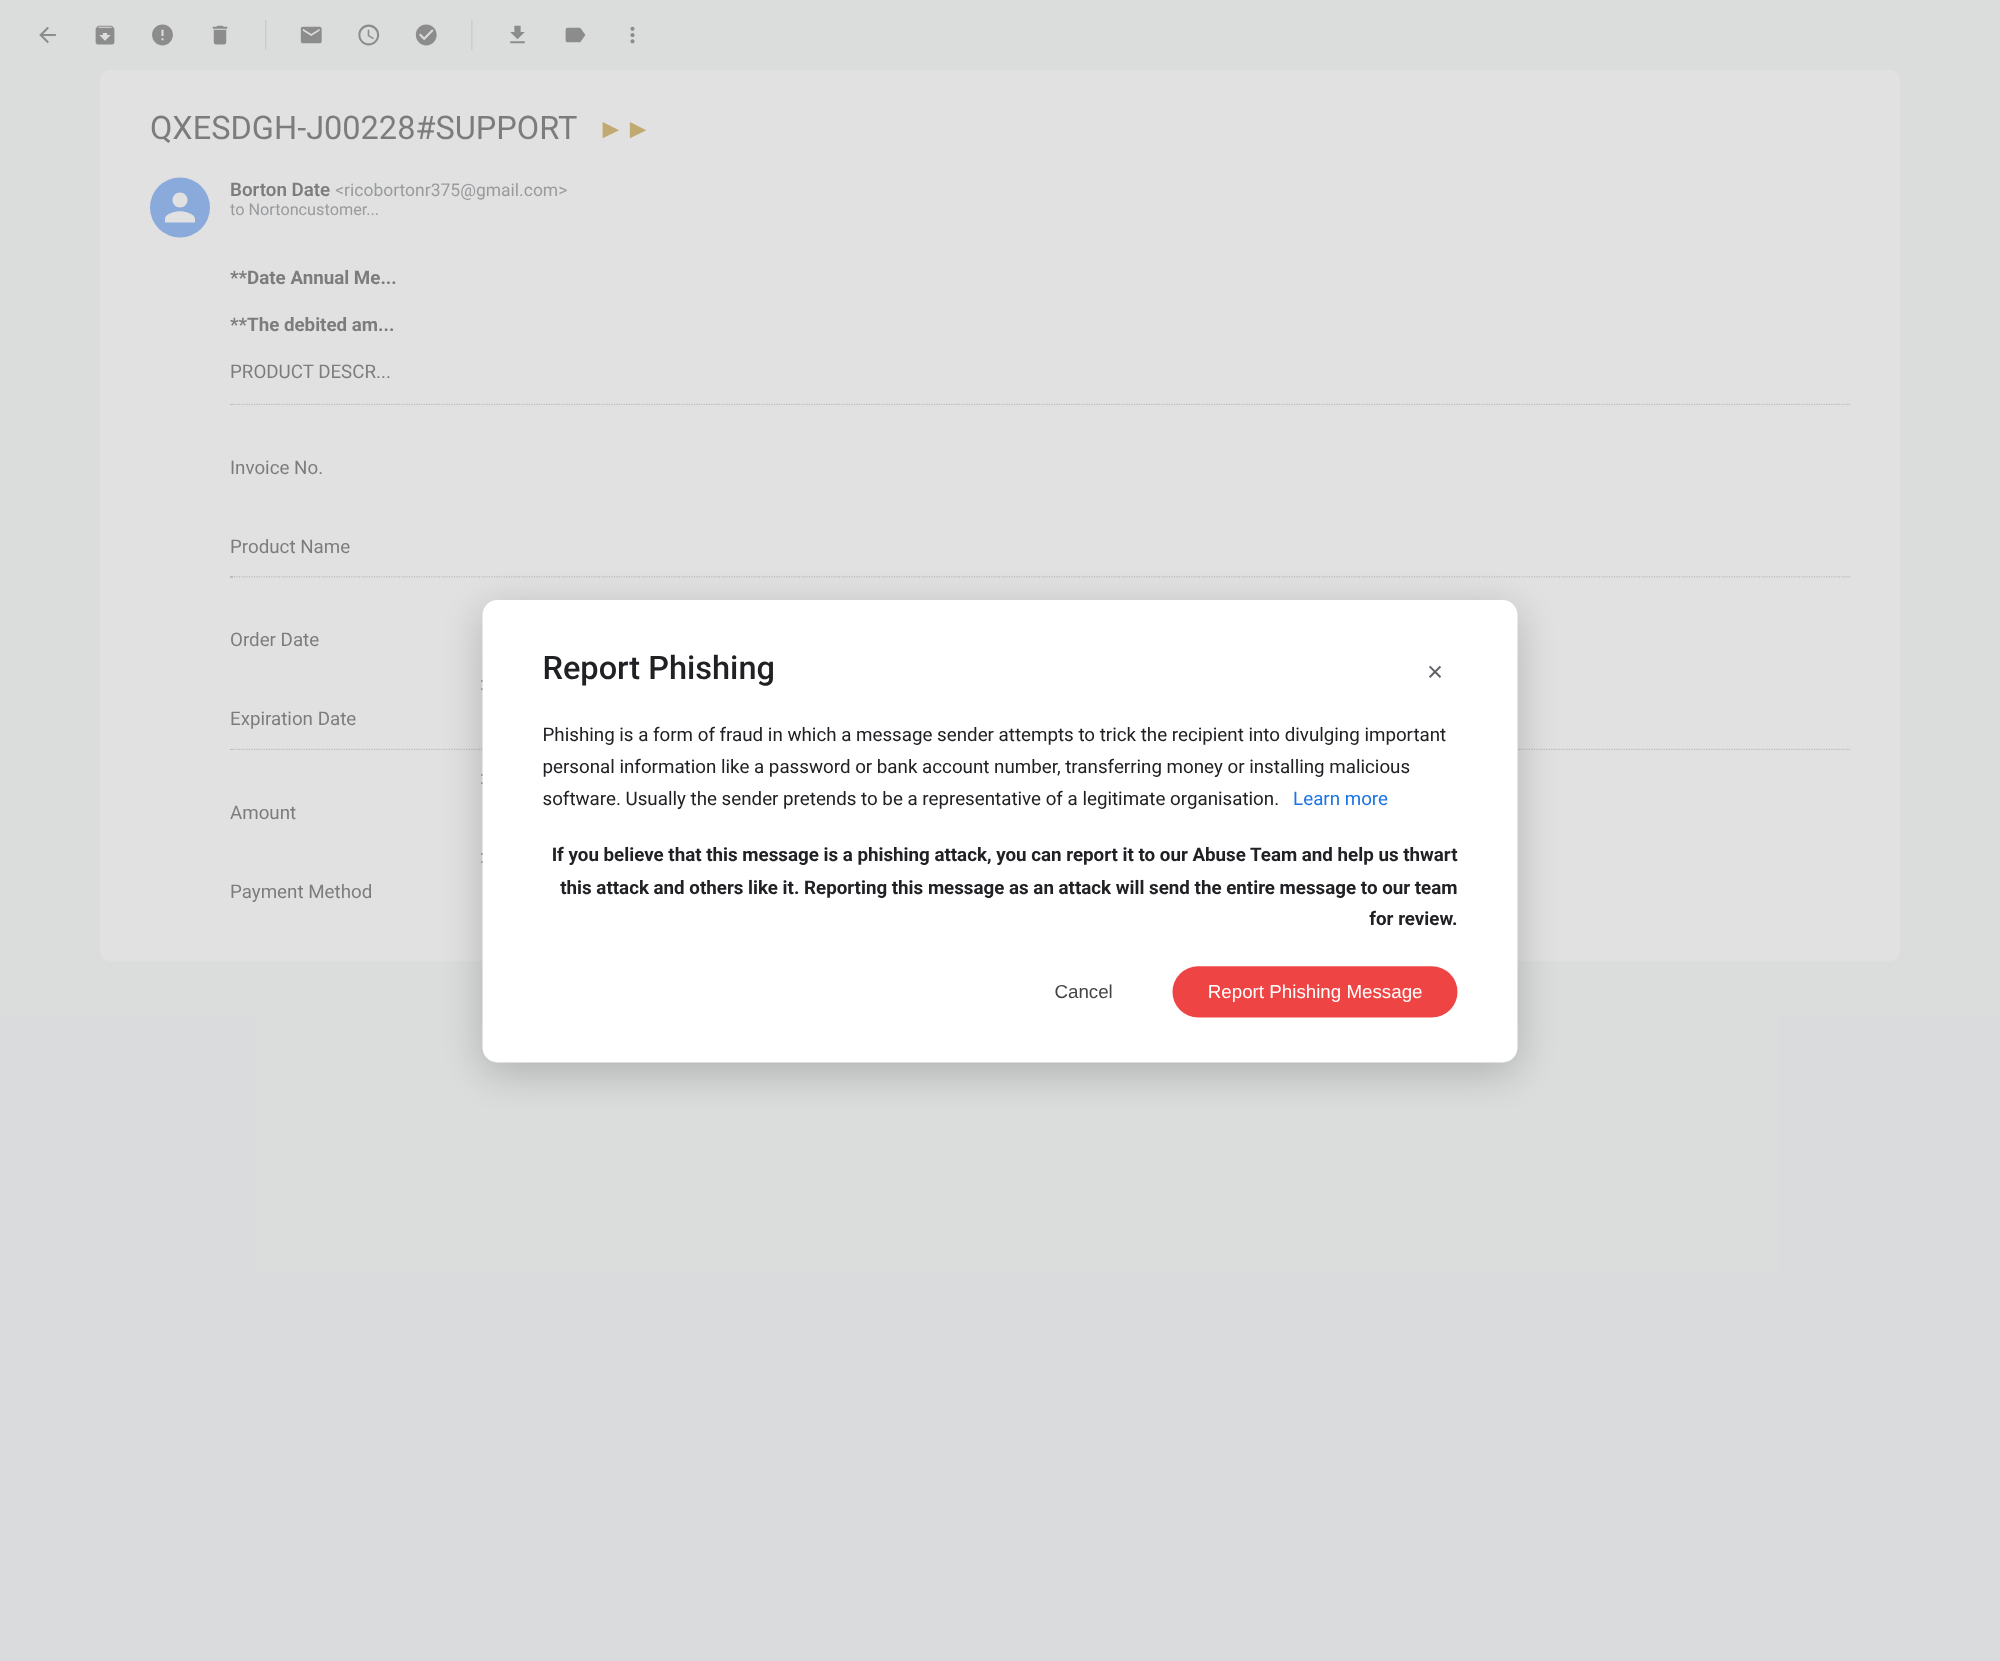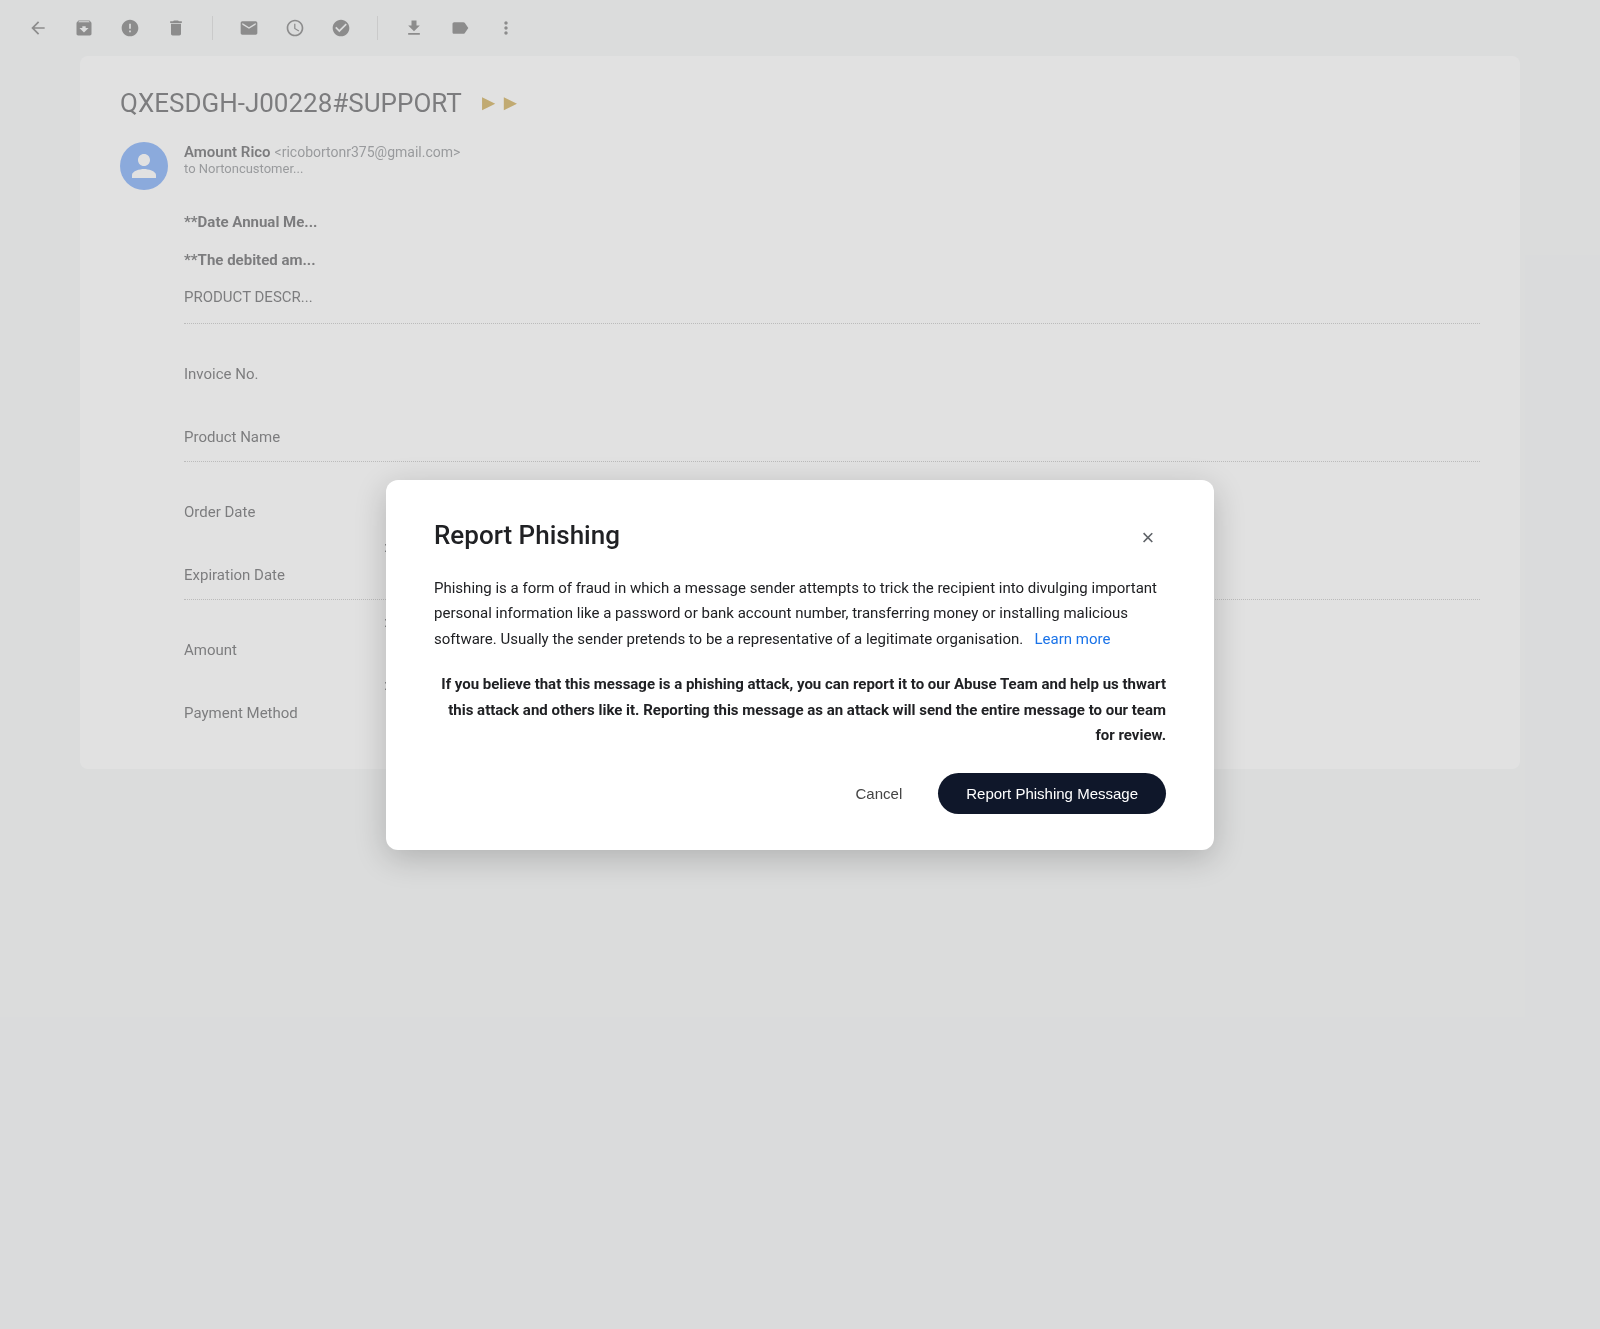--- a/index.html
+++ b/index.html
@@ -220,37 +220,37 @@
       line-height: 1.7;
       margin-top: 20px;
       color: #202124;
       text-align: right;
     }
 
     .modal-footer {
       display: flex;
       align-items: center;
       justify-content: flex-end;
-      gap: 16px;
+      gap: 28px;
       margin-top: 8px;
     }
 
     .btn-cancel {
       background: transparent;
       border: none;
       font-size: 15px;
       font-weight: 500;
       color: #444;
       cursor: pointer;
       padding: 10px 20px;
       border-radius: 24px;
     }
 
     .btn-report {
-      background: #0f172a;
+      background: #ef4444;
       color: #fff;
       border: none;
       border-radius: 24px;
       font-size: 15px;
       font-weight: 500;
       padding: 12px 28px;
       cursor: pointer;
       white-space: nowrap;
     }
   </style>
@@ -321,21 +321,21 @@
     </div>
 
     <div class="email-sender-row">
       <div class="avatar">
         <svg viewBox="0 0 24 24">
             <path d="M12 12c2.7 0 4.8-2.1 4.8-4.8S14.7 2.4 12 2.4 7.2 4.5 7.2 7.2 9.3 12 12 12zm0 2.4c-3.2 0-9.6 1.6-9.6 4.8v2.4h19.2v-2.4c0-3.2-6.4-4.8-9.6-4.8z"></path>
           </svg>
       </div>
       <div class="sender-info">
         <div>
-          <span class="sender-name">Amount Rico</span>
+          <span class="sender-name">Borton Date</span>
           <span class="sender-email">&lt;ricobortonr375@gmail.com&gt;</span>
         </div>
         <div class="to-line">to Nortoncustomer...</div>
       </div>
     </div>
 
     <div class="email-body">
       <p class="bold">**Date Annual Me...</p>
       <p class="bold">**The debited am...</p>
       <p>PRODUCT DESCR...</p>

